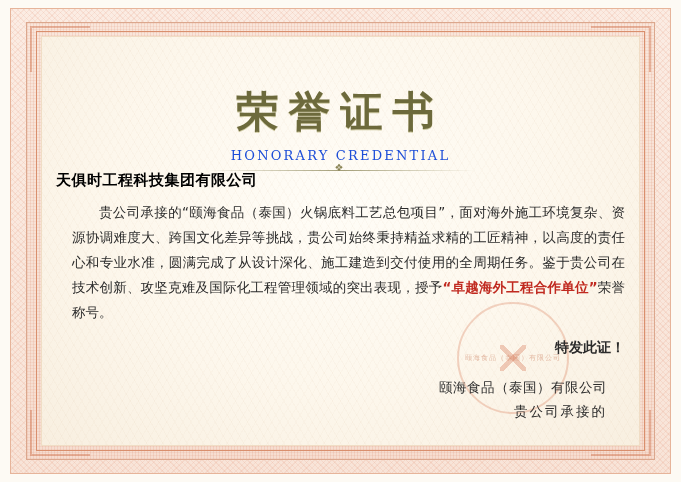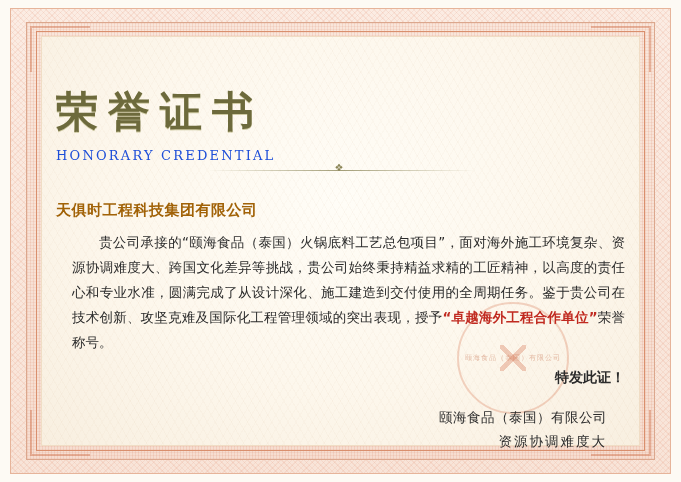--- a/index.html
+++ b/index.html
@@ -149,21 +149,21 @@
     font-family: "DejaVu Sans", sans-serif;
   }
 
   
   .content {
     position: absolute;
     left: 56px; top: 50px; right: 56px; bottom: 50px;
   }
 
   .title-block {
-    text-align: left;
+    text-align: center;
     margin-top: 34px;
   }
   .title-cn {
     font-family: "DejaVu Serif", serif;
     font-size: 42px;
     letter-spacing: 10px;
     font-weight: bold;
     color: #6d6a3c;
     text-shadow: 0 1px 0 #cfcaa3;
   }
@@ -186,25 +186,24 @@
     position: absolute;
     left: 50%;
     top: -8px;
     margin-left: -6px;
     font-size: 10px;
     color: #8a8455;
     background: transparent;
   }
 
   .recipient {
-    margin-top: 30px;
     font-family: "DejaVu Sans", sans-serif;
     font-size: 15px;
     font-weight: bold;
-    color: #a16207;
+    color: #000000;
     letter-spacing: 0.5px;
   }
 
   .body-text {
     margin-top: 10px;
     font-family: "DejaVu Sans", sans-serif;
     font-size: 13.5px;
     line-height: 25px;
     color: #2b2b2b;
     text-align: justify;
@@ -271,17 +270,17 @@
     <div class="body-text">
       <p>
         <span>贵公司承接的“颐海食品（泰国）火锅底料工艺总包项目”，面对海外施工环境复杂、资源协调难度大、跨国文化差异等挑战，贵公司始终秉持精益求精的工匠精神，以高度的责任心和专业水准，圆满完成了从设计深化、施工建造到交付使用的全周期任务。鉴于贵公司在技术创新、攻坚克难及国际化工程管理领域的突出表现，授予</span><span class="hl">“卓越海外工程合作单位”</span><span>荣誉称号。</span>
       </p>
     </div>
 
     <div class="note">特发此证！</div>
 
     <div class="signature">
       <div class="sig-org">颐海食品（泰国）有限公司</div>
-      <div class="sig-date">资源协调难度大</div>
+      <div class="sig-date">贵公司承接的</div>
     </div>
 
   </div>
 </div>
 
 </body></html>

